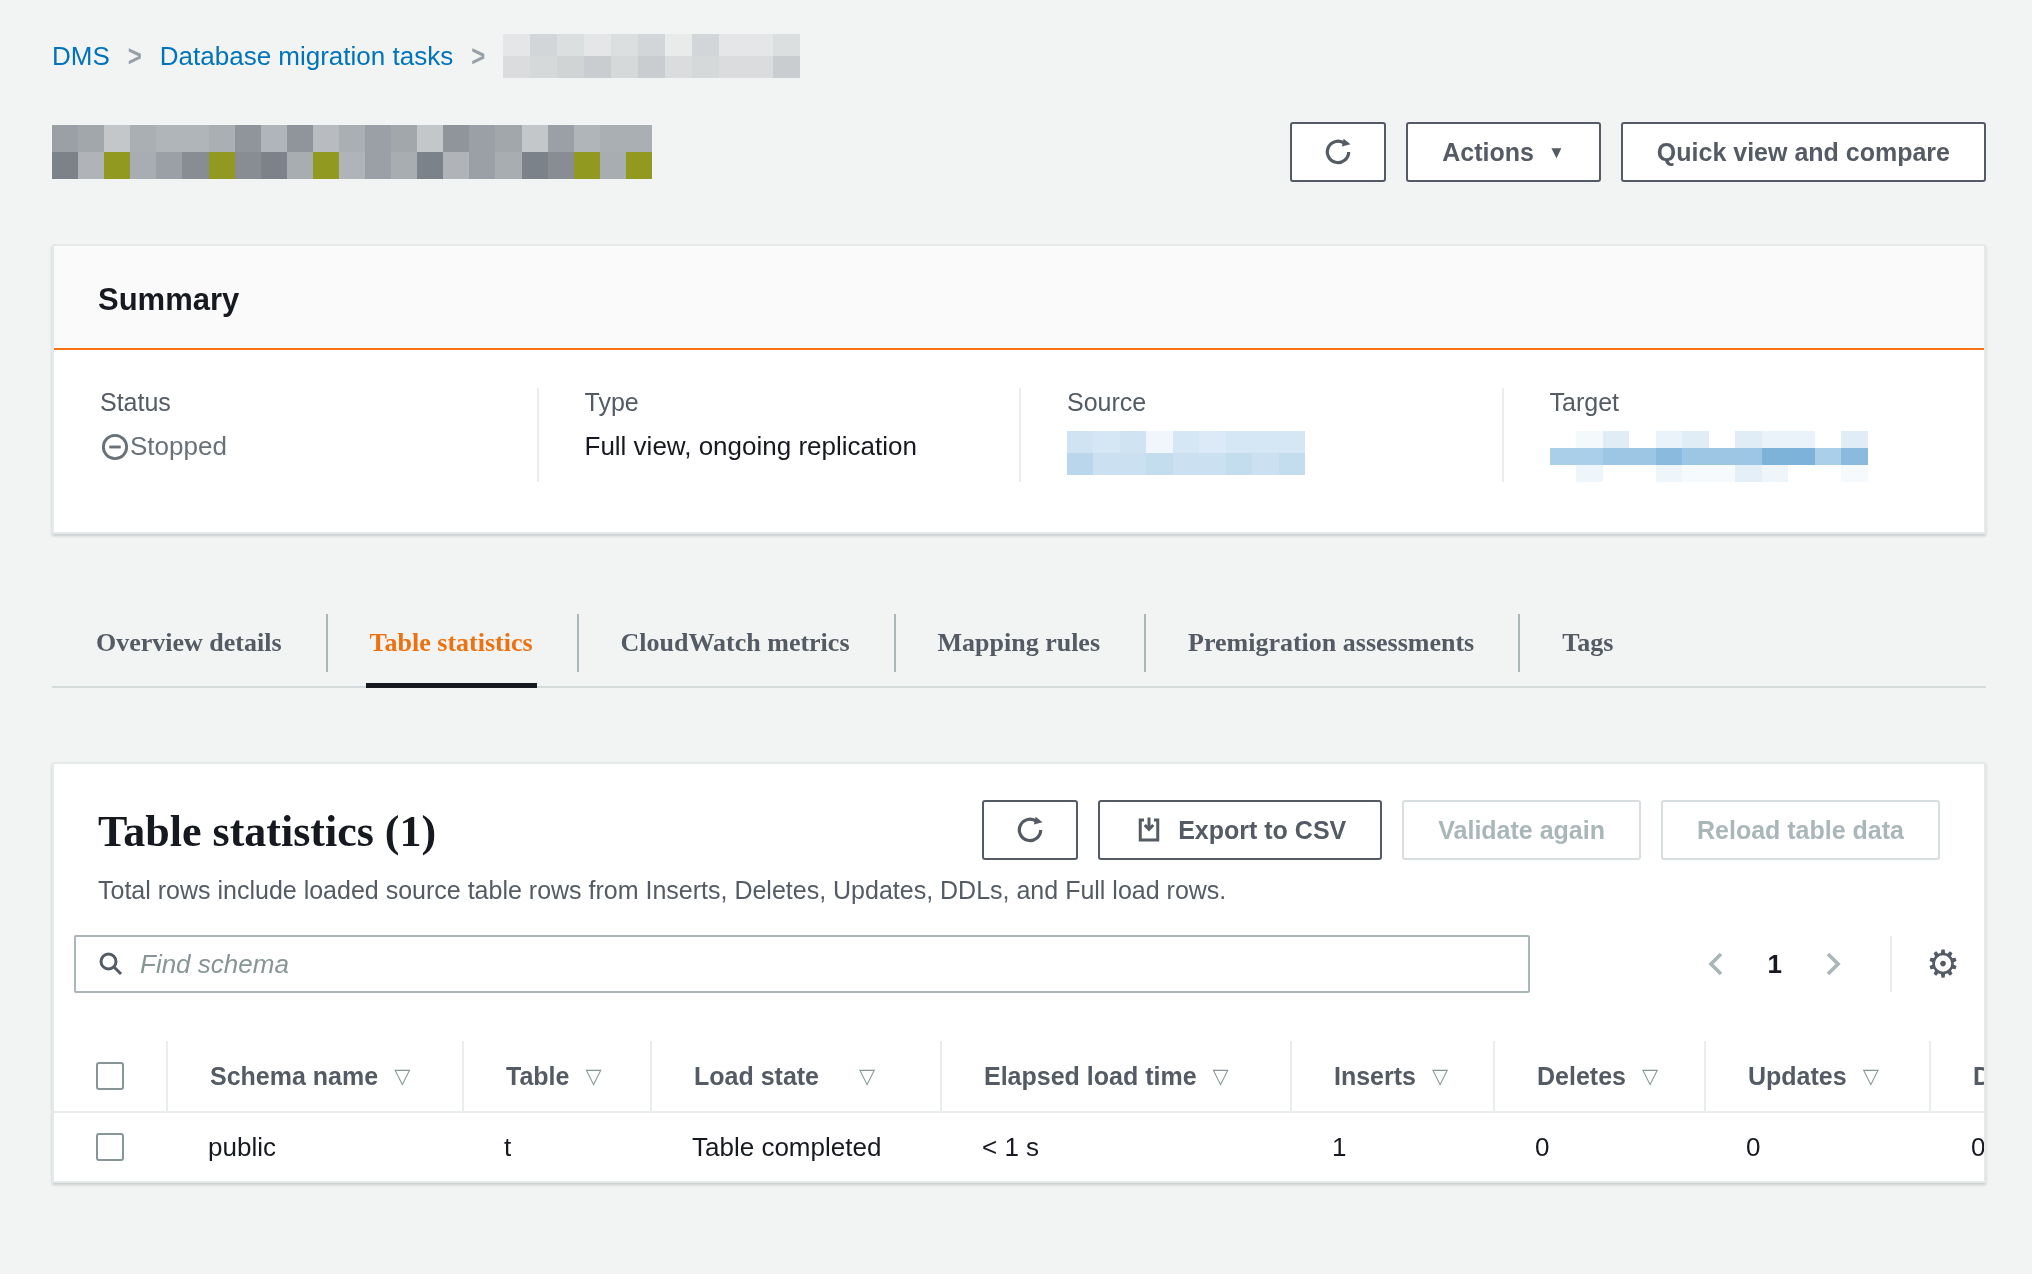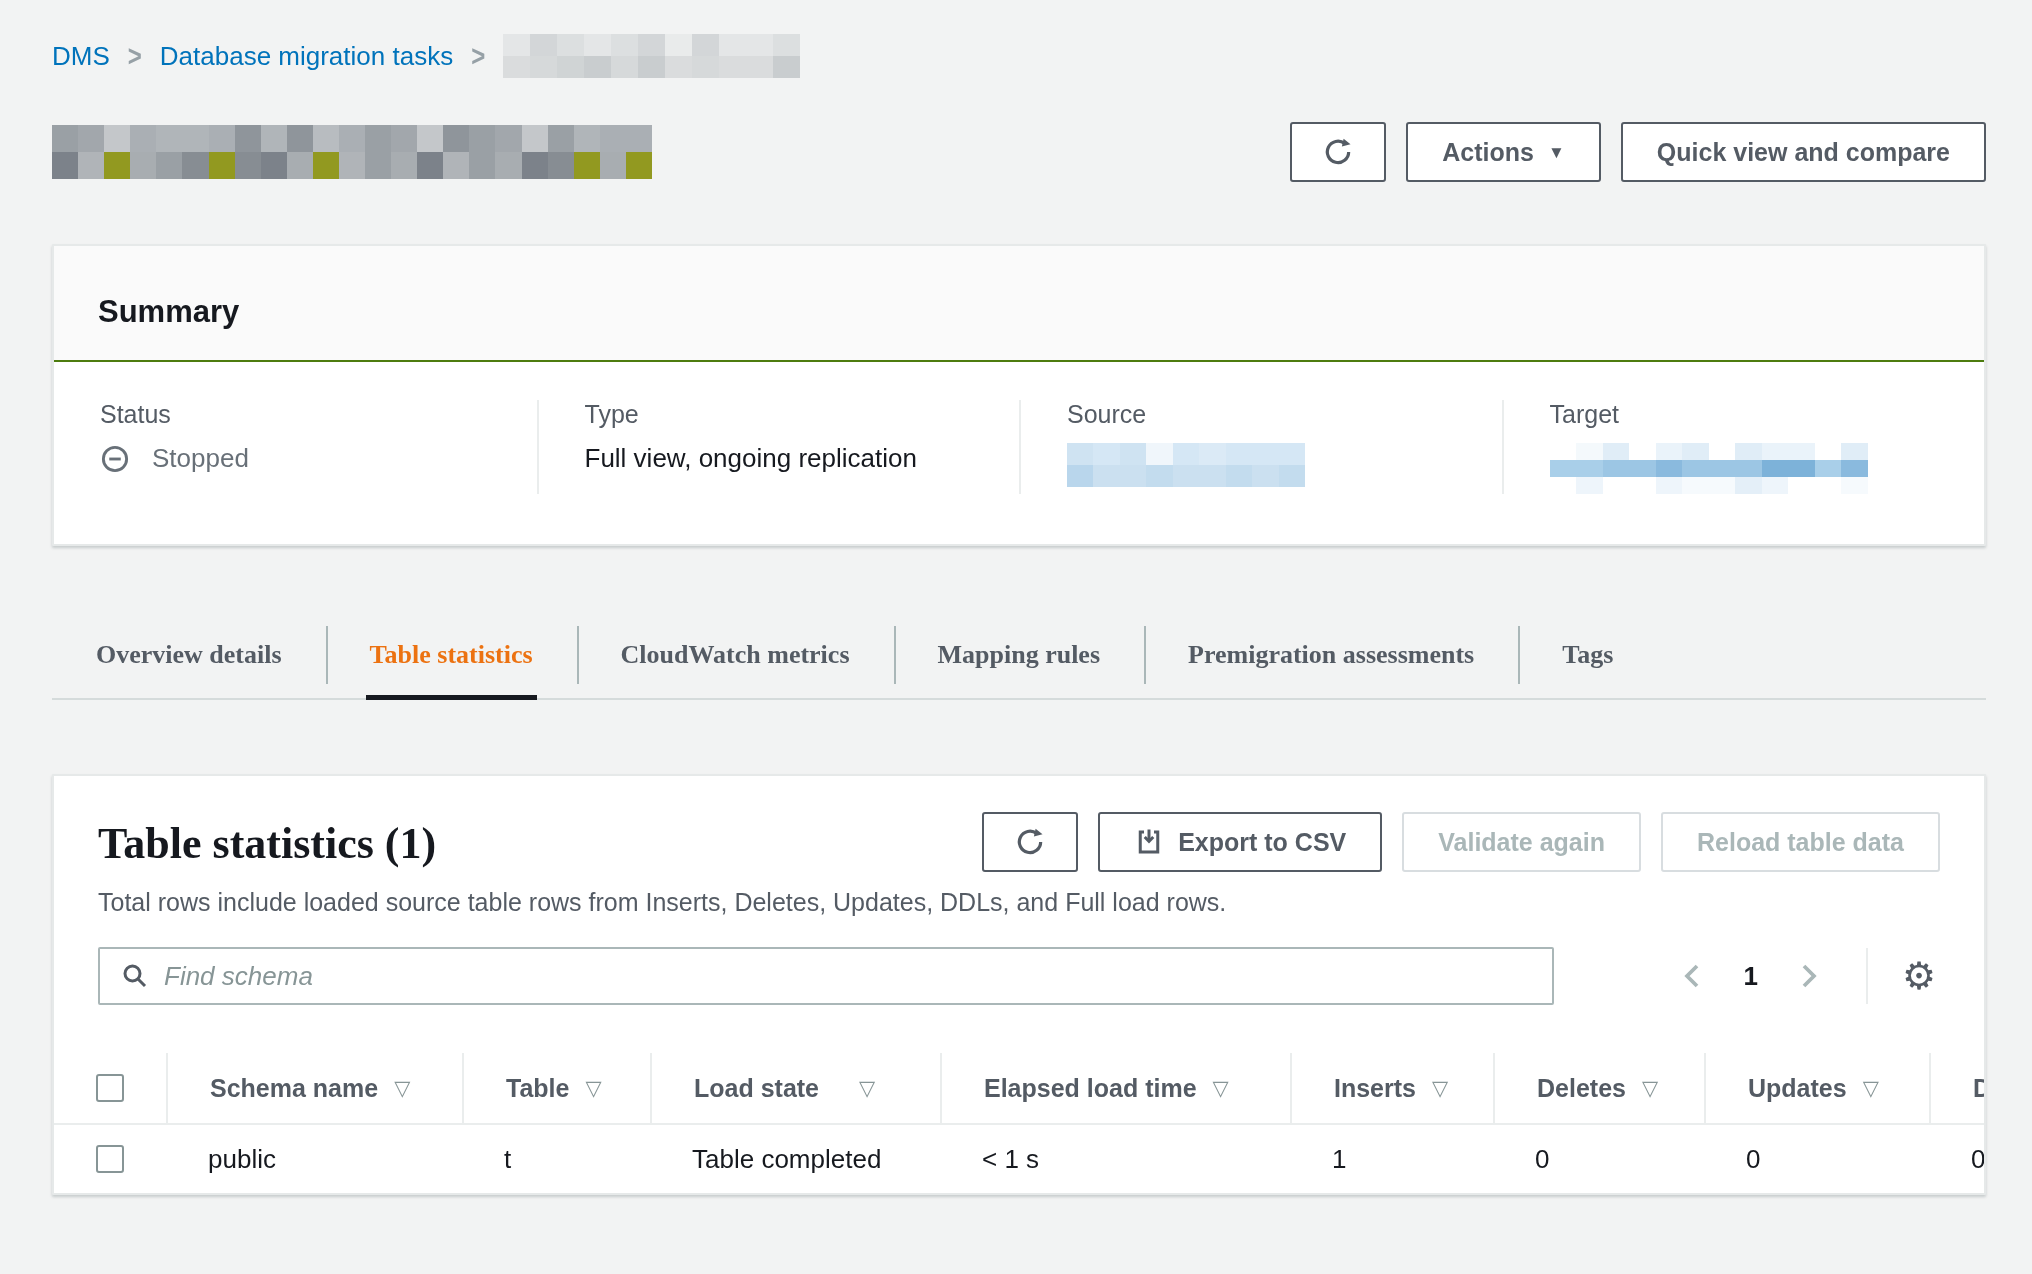--- a/index.html
+++ b/index.html
@@ -32,27 +32,27 @@
   .btn.disabled { border-color: #d8dde0; color: #aab7b8; cursor: default; }
   .caret { font-size: 17px; position: relative; top: 1px; }
 
   
   .card {
     background: #fff; border: 2px solid #e6e9e9; border-radius: 1px;
     box-shadow: 0 2px 3px rgba(0,28,36,0.18);
   }
 
   
-  .summary-header { background: #fafafa; border-bottom: 2px solid #4d7c0f; padding: 48px 44px 30px; }
+  .summary-header { background: #fafafa; border-bottom: 2px solid #f97316; padding: 36px 44px 30px; }
   .summary-header h2 { font-size: 31px; }
   .summary-grid { display: grid; grid-template-columns: 1fr 1fr 1fr 1fr; padding: 38px 0 50px; }
   .summary-field { padding-left: 46px; }
   .summary-field + .summary-field { border-left: 2px solid #eaeded; }
   .field-label { color: #545b64; font-size: 25px; margin-bottom: 14px; }
-  .field-value { font-size: 26px; color: #16191f; display: flex; align-items: center; gap: 22px; }
+  .field-value { font-size: 26px; color: #16191f; display: flex; align-items: center; gap: 0; }
   .field-value.muted { color: #687078; }
 
   
   .tabs { display: flex; margin-top: 74px; border-bottom: 2px solid #d5dbdb; font-family: Liberation Serif, serif; }
   .tab {
     position: relative; padding: 20px 44px 28px; font-size: 26px; font-weight: bold;
     color: #545b64; cursor: pointer; white-space: nowrap;
   }
   .tab + .tab::before {
     content: ""; position: absolute; left: 0; top: 6px; width: 2px; height: 58px; background: #aab7b8;
@@ -61,21 +61,21 @@
   .tab.active::after {
     content: ""; position: absolute; left: 40px; right: 40px; bottom: -2px; height: 5px; background: #16191f;
   }
 
   
   .stats-card { margin-top: 74px; overflow: hidden; }
   .stats-top { display: flex; align-items: flex-start; justify-content: space-between; padding: 36px 44px 0; }
   .stats-top h2 { font-size: 44px; padding-top: 6px; font-family: Liberation Serif, serif; }
   .stats-desc { padding: 16px 44px 0; color: #545b64; font-size: 25px; }
 
-  .toolbar { display: flex; align-items: center; padding: 30px 44px 0; }
+  .toolbar { display: flex; align-items: center; padding: 30px 20px 0; }
   .search-box {
     flex: 0 0 1456px; height: 58px; background: #fff; border: 2px solid #aab7b8; border-radius: 2px;
     display: flex; align-items: center; padding: 0 20px; gap: 14px;
   }
   .search-box input {
     border: none; outline: none; flex: 1; font-size: 26px; font-style: italic;
     font-family: inherit; color: #16191f; background: transparent;
   }
   .search-box input::placeholder { color: #879596; font-style: italic; }
   .pager { display: flex; align-items: center; margin-left: auto; }

